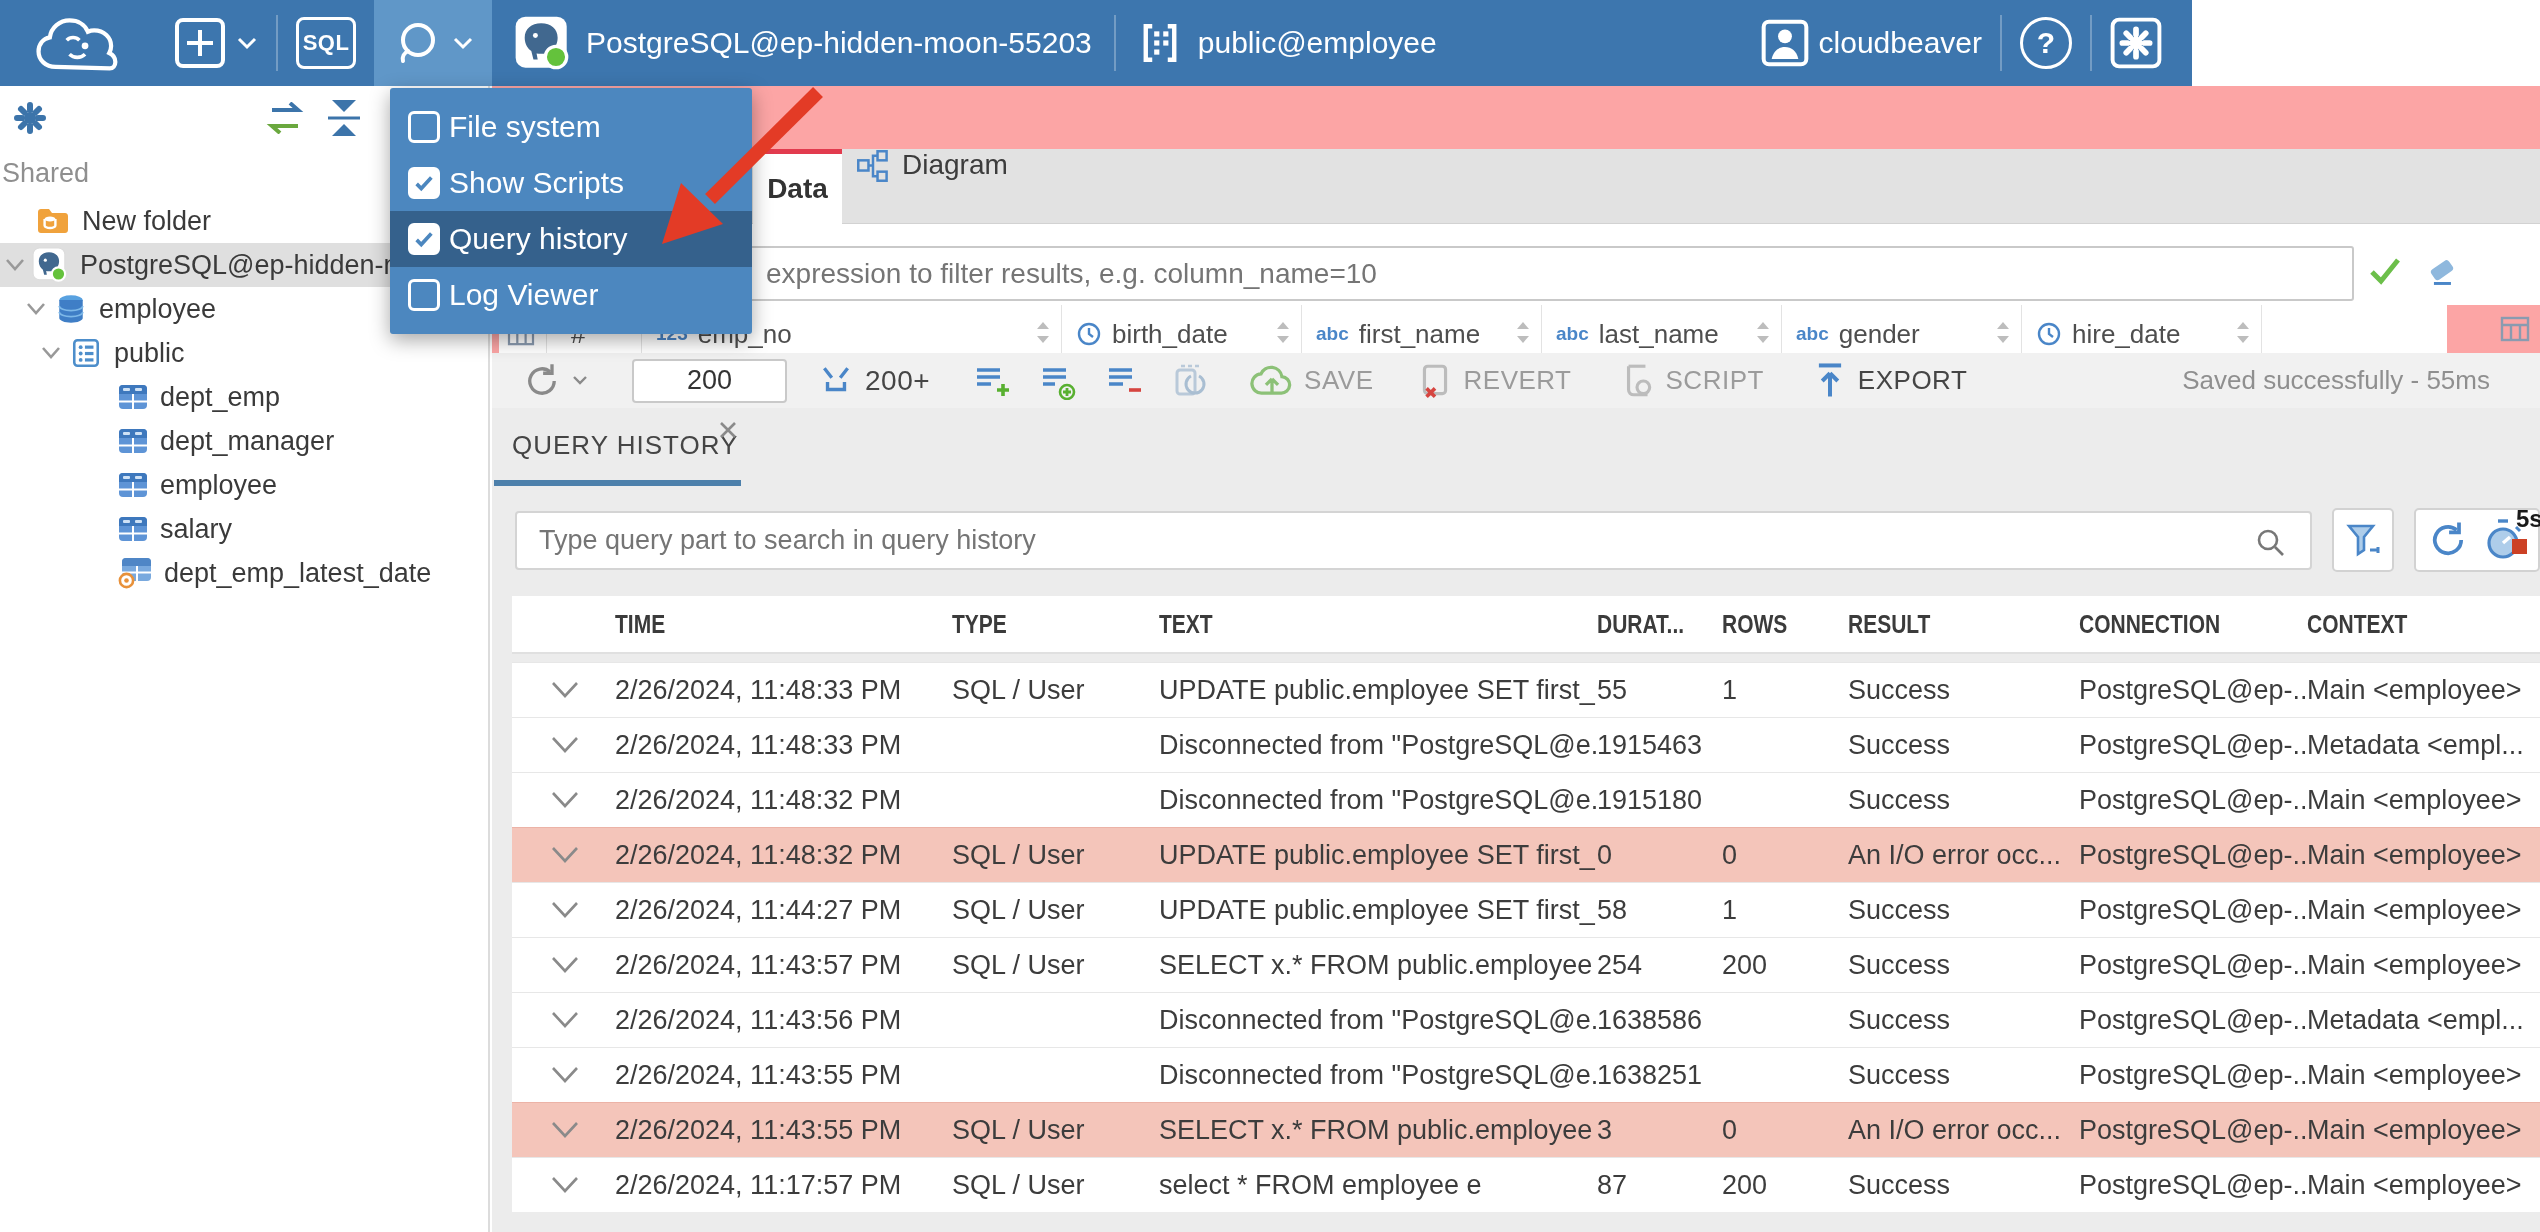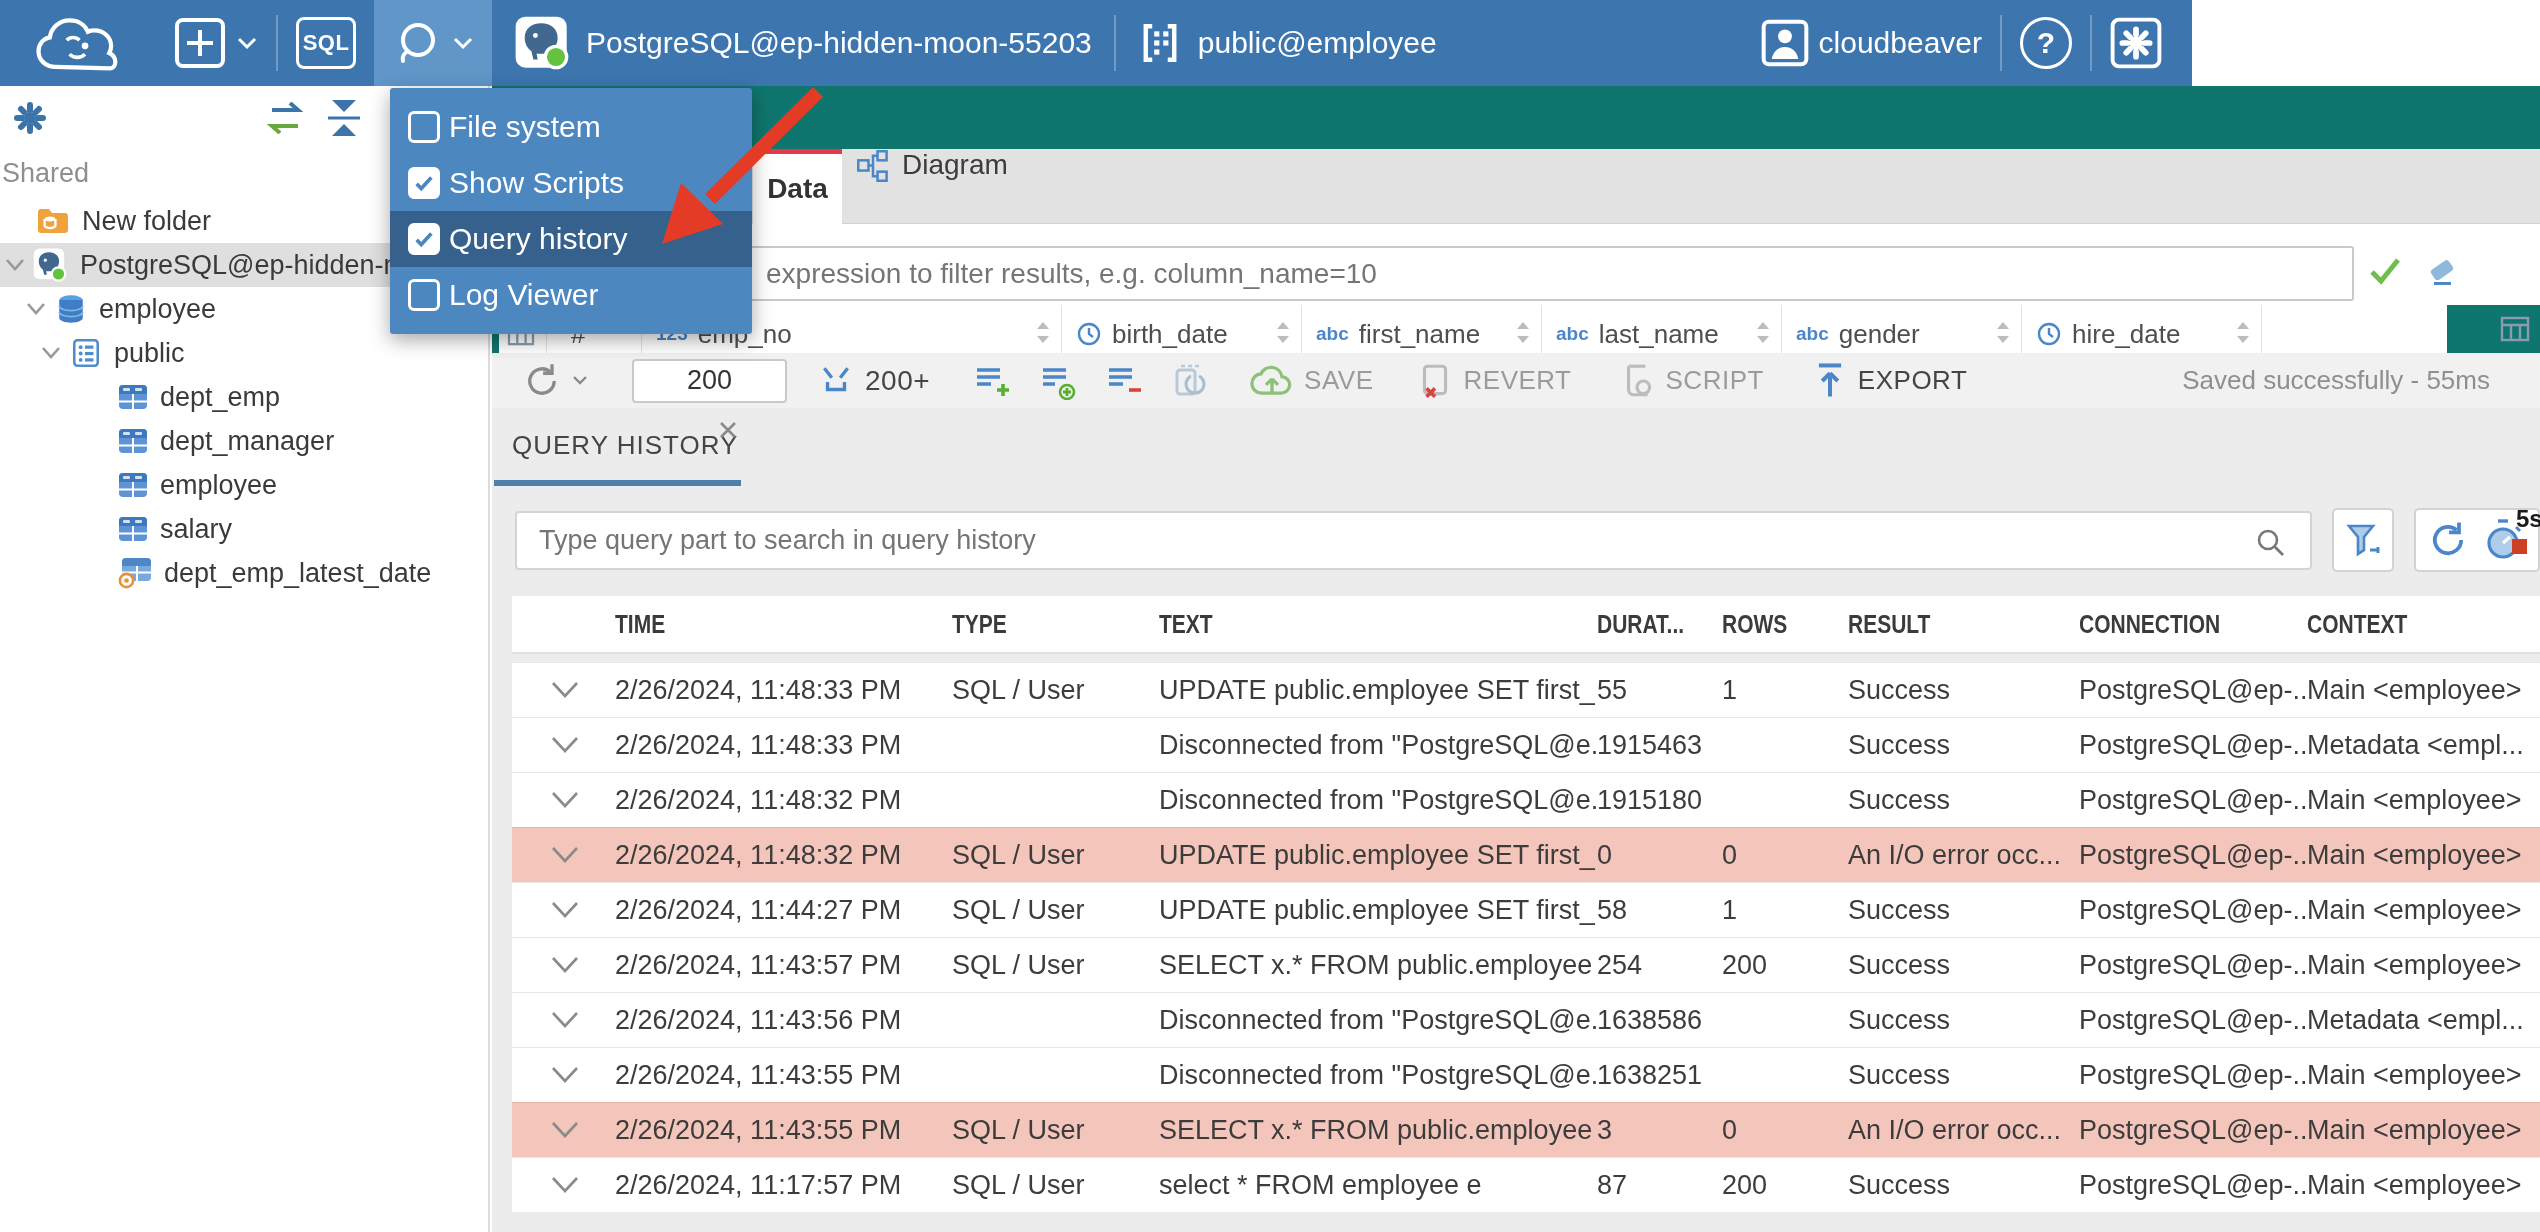--- a/index.html
+++ b/index.html
@@ -36,21 +36,21 @@
   .trow .tchev{width:26px;display:flex;justify-content:center;margin-right:6px;}
   .trow .ticon{margin-right:12px;display:flex;align-items:center;}
   .trow .tlabel{font-size:27px;color:#3a3a3a;}
   .depth-1{padding-left:4px;}
   .depth-2{padding-left:23px;}
   .depth-3{padding-left:38px;}
   .depth-4{padding-left:86px;}
   .icontxt{color:#4a86c8;font-weight:bold;font-size:19px;}
 
   
-  .main{position:absolute;left:492px;top:86px;width:2048px;height:902px;background:#0f766e;}
+  .main{position:absolute;left:492px;top:86px;width:2048px;height:902px;background:#fca5a5;}
   .tabstrip{position:absolute;left:0;top:63px;width:100%;height:75px;background:#e2e2e2;border-bottom:1px solid #d2d2d2;box-sizing:border-box;}
   .tab-data{position:absolute;left:261px;top:0;width:89px;height:75px;background:#fff;border-top:5px solid #e23b4e;box-sizing:border-box;
             display:flex;align-items:center;justify-content:center;font-size:28px;font-weight:bold;color:#333;cursor:pointer;}
   .tab-diagram{position:absolute;left:350px;top:0;width:180px;height:75px;display:flex;align-items:flex-start;gap:12px;
                padding-left:14px;box-sizing:border-box;font-size:28px;color:#3c3c3c;cursor:pointer;}
   .filter-row{position:absolute;left:0;top:138px;width:100%;height:81px;background:#fff;}
   .filter-input{position:absolute;left:10px;top:22px;width:1852px;height:55px;border:2px solid #c9c9c9;border-radius:3px;box-sizing:border-box;
                 font-size:28px;color:#8a8a8a;padding-left:262px;background:#fff;outline:none;
                 font-family:"Liberation Sans","DejaVu Sans",sans-serif;}
   .filter-check{position:absolute;left:1875px;top:32px;cursor:pointer;}

